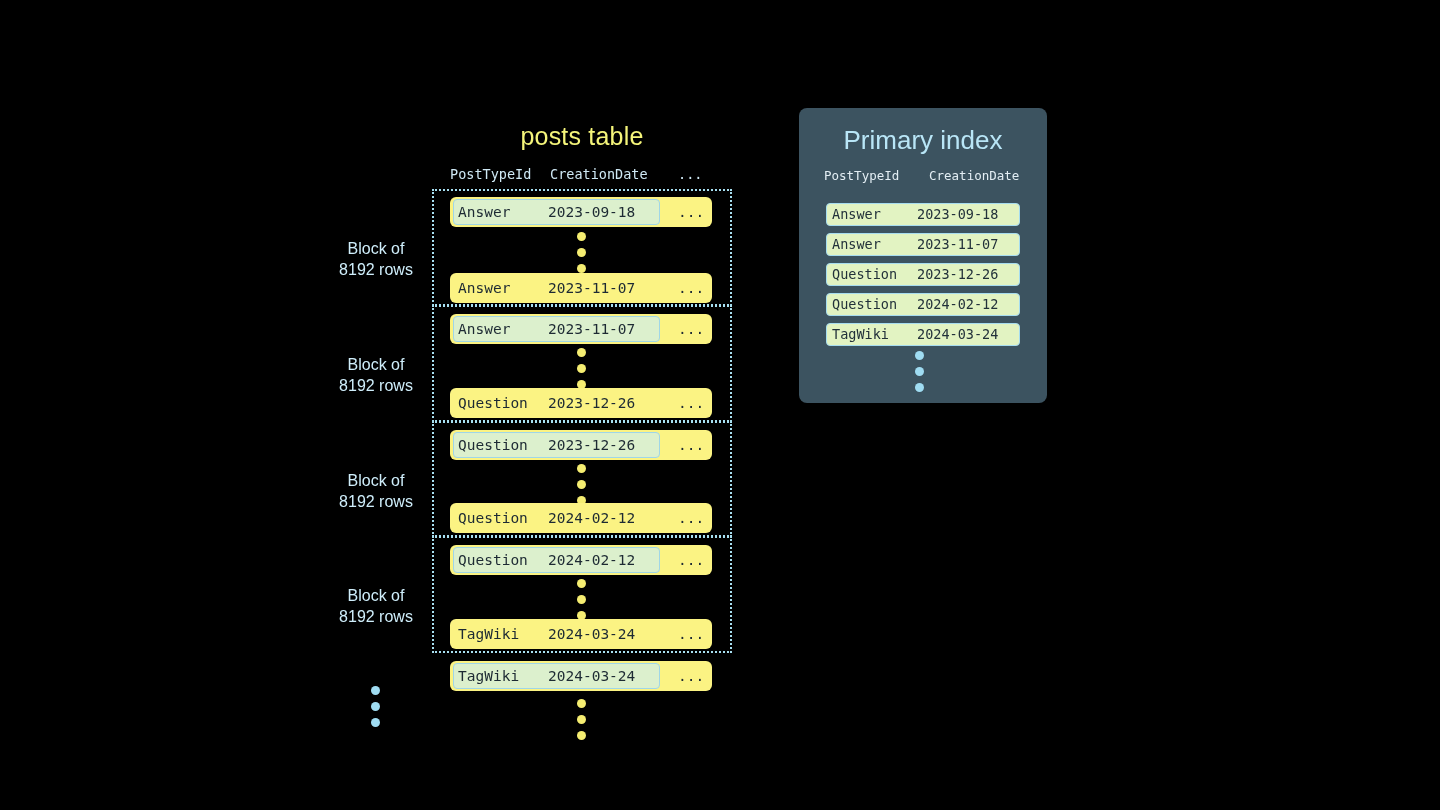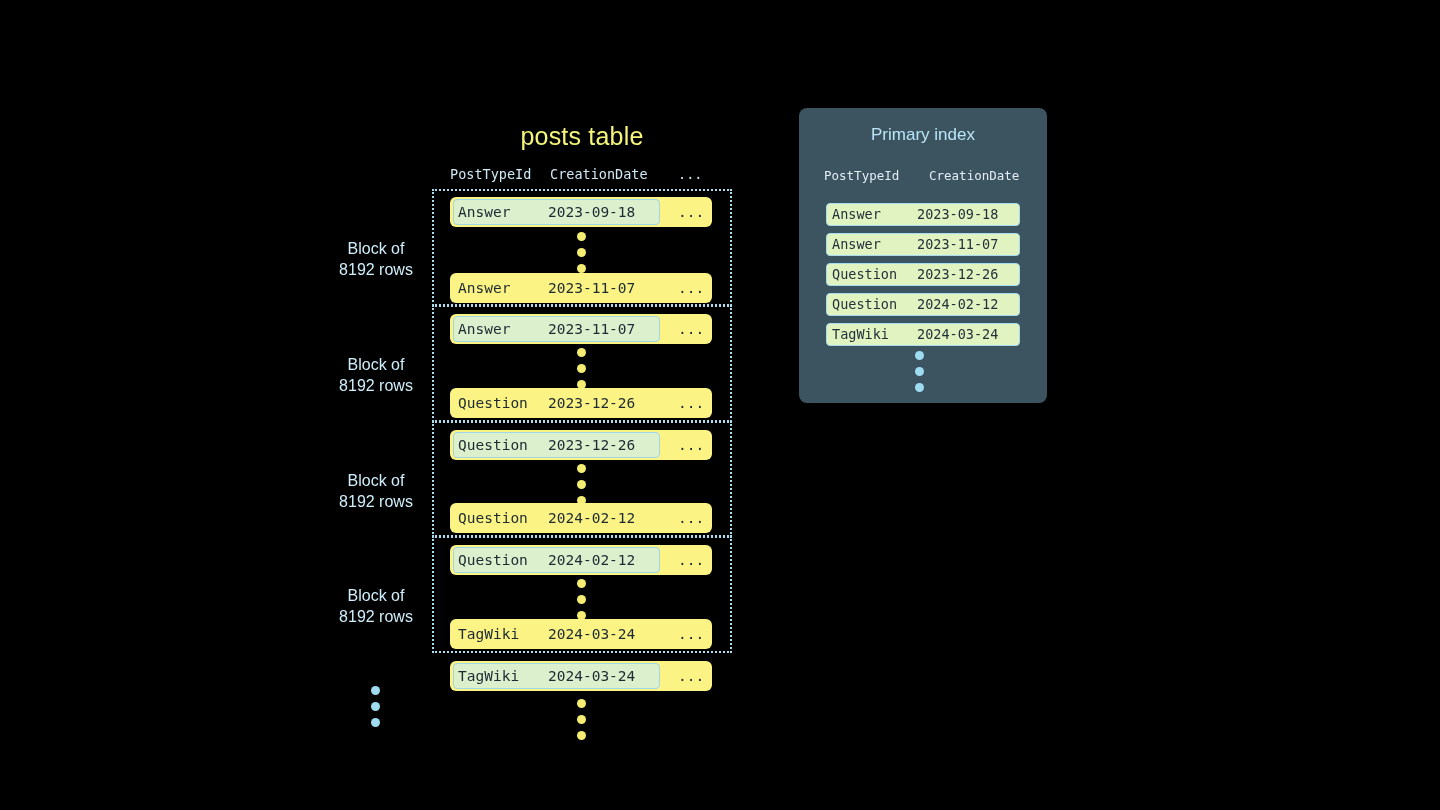--- a/index.html
+++ b/index.html
@@ -157,21 +157,21 @@
     width: 248px;
     height: 295px;
     background: #3c5360;
     border-radius: 8px;
   }
   #primary-index-title {
     position: absolute;
     left: 0; top: 17px;
     width: 248px;
     text-align: center;
-    font-size: 17px;
+    font-size: 26px;
     color: #b9e6f7;
     white-space: nowrap;
   }
   #primary-index-header {
     position: absolute;
     left: 25px; top: 60px;
     width: 198px;
     height: 20px;
     font-family: "DejaVu Sans Mono", monospace;
     font-size: 12.5px;

